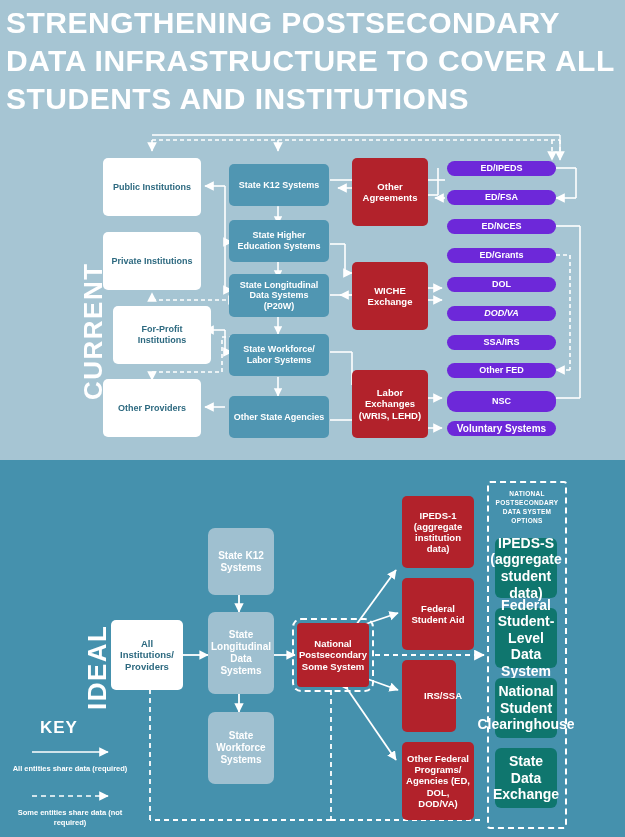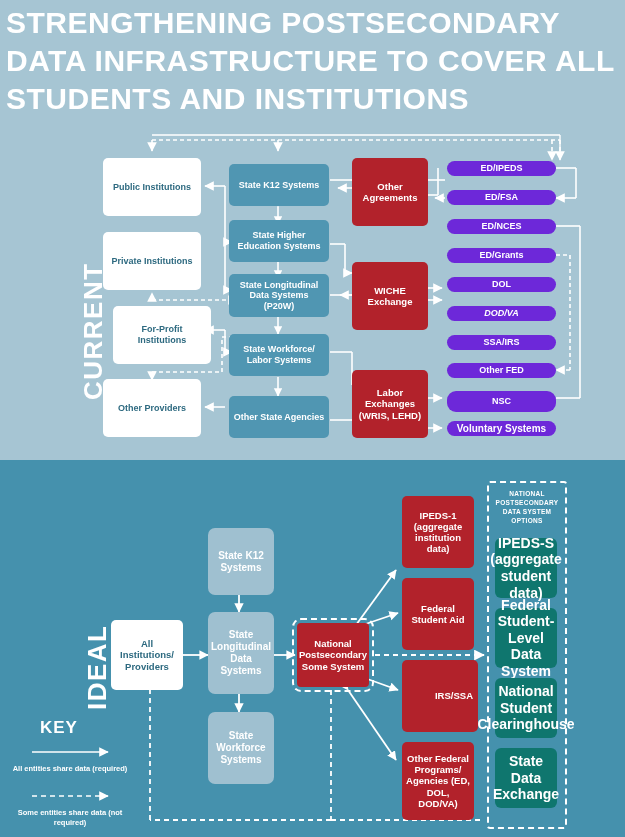--- a/index.html
+++ b/index.html
@@ -271,21 +271,21 @@
   <div class="node n-white" style="left:111px; top:620px; width:72px; height:70px; font-size:9.5px;">All Institutions/ Providers</div>
 
   <div class="node n-lblue" style="left:208px; top:528px; width:66px; height:67px;">State K12 Systems</div>
   <div class="node n-lblue" style="left:208px; top:612px; width:66px; height:82px;">State Longitudinal Data Systems</div>
   <div class="node n-lblue" style="left:208px; top:712px; width:66px; height:72px;">State Workforce Systems</div>
 
   <div class="node n-red-dash" style="left:297px; top:623px; width:72px; height:64px;">National Postsecondary Some System</div>
 
   <div class="node n-red" style="left:402px; top:496px; width:72px; height:72px;">IPEDS-1 (aggregate institution data)</div>
   <div class="node n-red" style="left:402px; top:578px; width:72px; height:72px;">Federal Student Aid</div>
-  <div class="node n-red" style="left:402px; top:660px; width:76px; height:72px;padding-left:32px;">IRS/SSA</div>
+  <div class="node n-red" style="left:402px; top:660px; width:54px; height:72px;padding-left:32px;">IRS/SSA</div>
   <div class="node n-red" style="left:402px; top:742px; width:72px; height:78px;">Other Federal Programs/ Agencies (ED, DOL, DOD/VA)</div>
 
   <div class="options-panel"></div>
   <div class="options-title">NATIONAL POSTSECONDARY DATA SYSTEM OPTIONS</div>
 
   <div class="node n-orange-big" style="left:495px; top:538px; width:62px; height:60px;">IPEDS-S (aggregate student data)</div>
   <div class="node n-orange-big" style="left:495px; top:608px; width:62px; height:60px;">Federal Student-Level Data System</div>
   <div class="node n-orange-big" style="left:495px; top:678px; width:62px; height:60px;">National Student Clearinghouse</div>
   <div class="node n-orange-big" style="left:495px; top:748px; width:62px; height:60px;">State Data Exchange</div>
 

